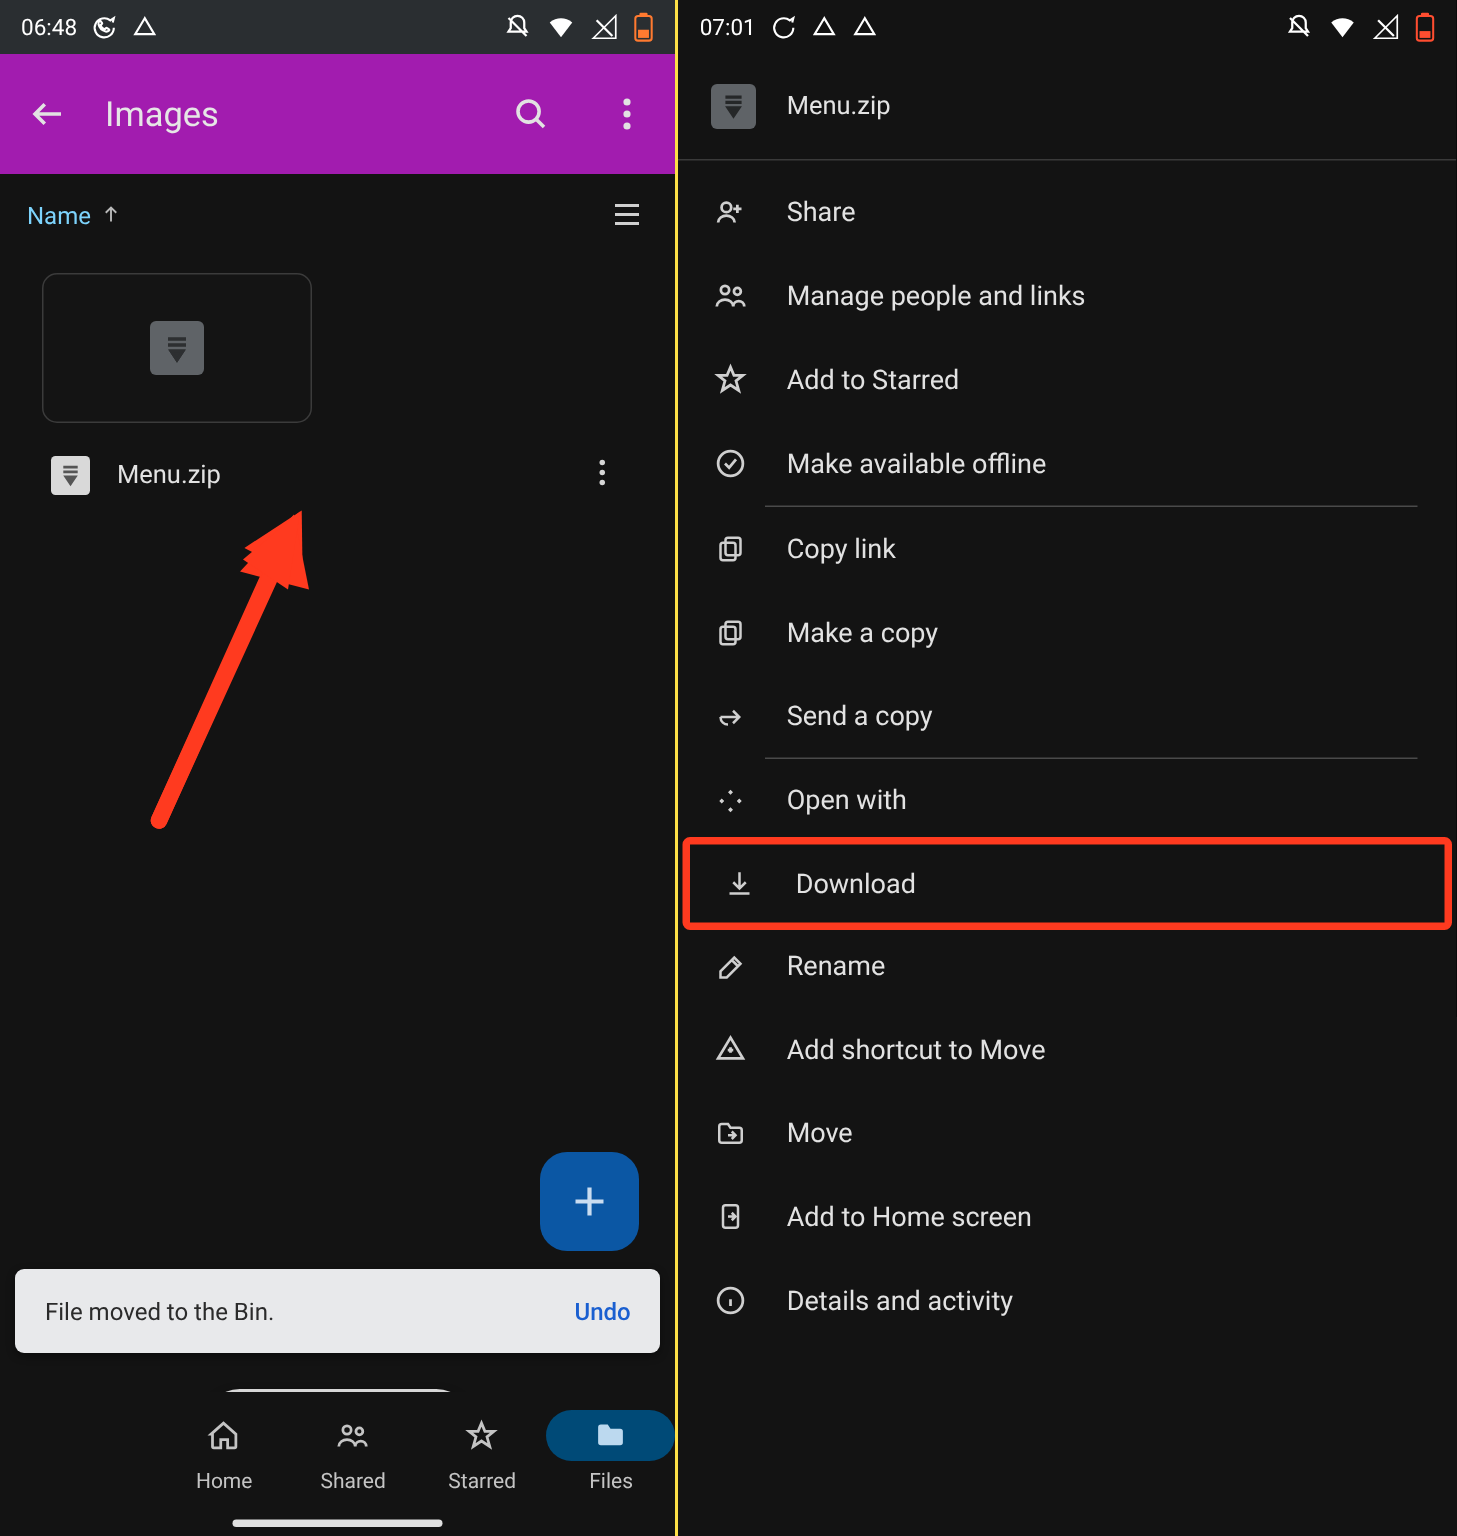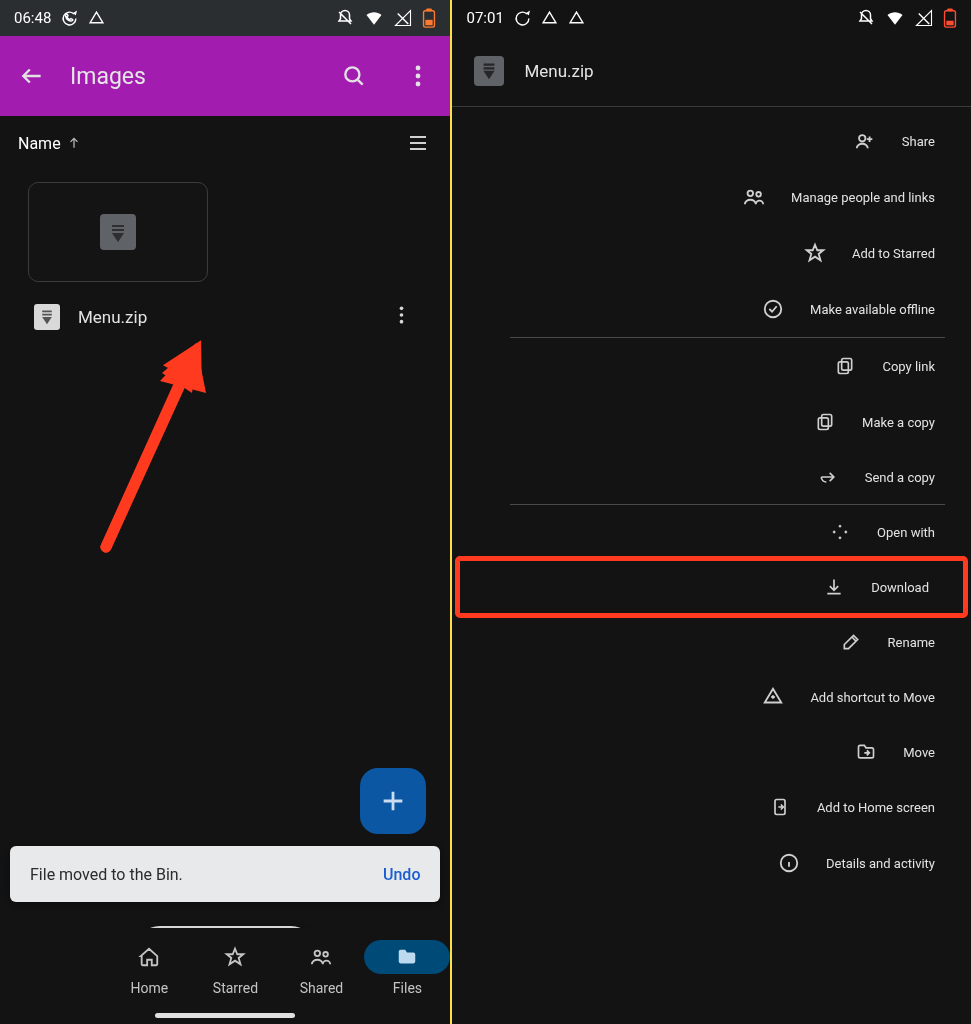--- a/index.html
+++ b/index.html
@@ -50,21 +50,21 @@
   .icon-btn { width:28px; height:28px; display:flex; align-items:center; justify-content:center; color:#d8d8d8; }
 
   
   .sortrow {
     height: 54px;
     display: flex;
     align-items: center;
     justify-content: space-between;
     padding: 0 18px;
     font-size: 16px;
-    color: #ffffff;
+    color: #7dd3fc;
   }
   .sort-left { display:flex; align-items:center; gap:6px; }
 
   
   .tile-area { padding: 12px 28px; }
   .tile {
     width: 180px;
     height: 100px;
     border: 1px solid #3b3b3b;
     border-radius: 10px;
@@ -142,22 +142,22 @@
     width:30px; height:30px; background:#5f6367; border-radius:4px;
     display:flex; align-items:center; justify-content:center;
   }
   .divider-full { height:1px; background:#3a3a3a; }
   .divider-inset { height:1px; background:#4a4a4a; margin-left:58px; margin-right:26px; }
 
   
   .menu { padding:6px 0; }
   .menu-item {
     display:flex; align-items:center; gap:24px;
-    padding:17px 36px;
-    font-size:13px; color:#e2e2e2;justify-content:flex-end;
+    padding:17px 22px;
+    font-size:18px; color:#e2e2e2;
   }
   .menu-item .mico { width:26px; display:flex; justify-content:center; color:#cfcfcf; }
   .menu-item.highlight {
     outline: 5px solid #ff3a1f;
     outline-offset:-2px;
     margin:0 6px;
     border-radius:2px;
   }
 </style>
 </head>
@@ -306,35 +306,35 @@
     <div class="nav-item">
       <div class="nav-pill">
           <svg width="22" height="22" viewBox="0 0 24 24" fill="none" stroke="#c4c4c4" stroke-width="2">
             <path d="M3 11 12 3l9 8v9a1 1 0 0 1-1 1h-5v-6H10v6H5a1 1 0 0 1-1-1v-9z"></path>
           </svg>
         </div>
       <div>Home</div>
     </div>
     <div class="nav-item">
       <div class="nav-pill">
-          <svg width="22" height="22" viewBox="0 0 24 24" fill="none" stroke="#c4c4c4" stroke-width="2">
-            <path d="m12 3 2.5 6H21l-5 4 2 7-6-4-6 4 2-7-5-4h6.5L12 3z"></path>
-          </svg>
-        </div>
-      <div>Starred</div>
-    </div>
-    <div class="nav-item">
-      <div class="nav-pill">
           <svg width="24" height="22" viewBox="0 0 24 24" fill="none" stroke="#c4c4c4" stroke-width="2">
             <circle cx="8" cy="8" r="3"></circle>
             <circle cx="17" cy="9" r="2.5"></circle>
             <path d="M2 20c0-3 3-5 6-5s6 2 6 5M14 20c0-2.5 2-4 4-4s4 1.5 4 4"></path>
           </svg>
         </div>
       <div>Shared</div>
+    </div>
+    <div class="nav-item">
+      <div class="nav-pill">
+          <svg width="22" height="22" viewBox="0 0 24 24" fill="none" stroke="#c4c4c4" stroke-width="2">
+            <path d="m12 3 2.5 6H21l-5 4 2 7-6-4-6 4 2-7-5-4h6.5L12 3z"></path>
+          </svg>
+        </div>
+      <div>Starred</div>
     </div>
     <div class="nav-item">
       <div class="nav-pill active">
           <svg width="24" height="22" viewBox="0 0 24 24" fill="#bcd9ef">
             <path d="M3 6a2 2 0 0 1 2-2h5l2 3h7a2 2 0 0 1 2 2v8a2 2 0 0 1-2 2H5a2 2 0 0 1-2-2V6z"></path>
           </svg>
         </div>
       <div>Files</div>
     </div>
     <div class="gesture"></div>

